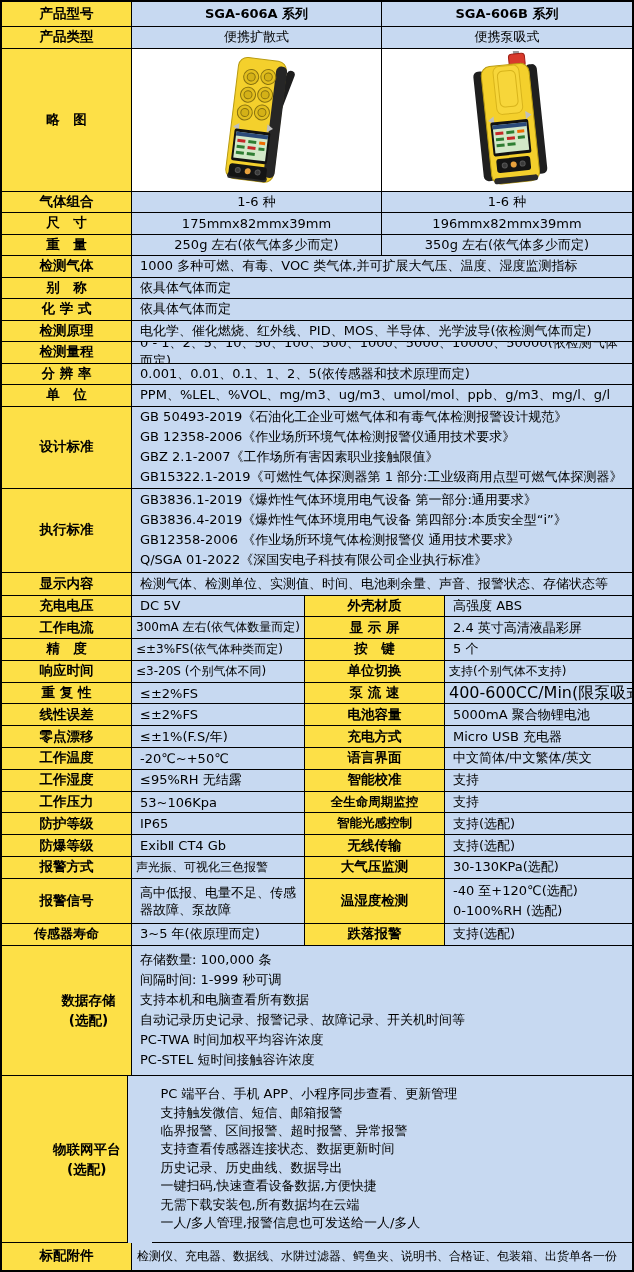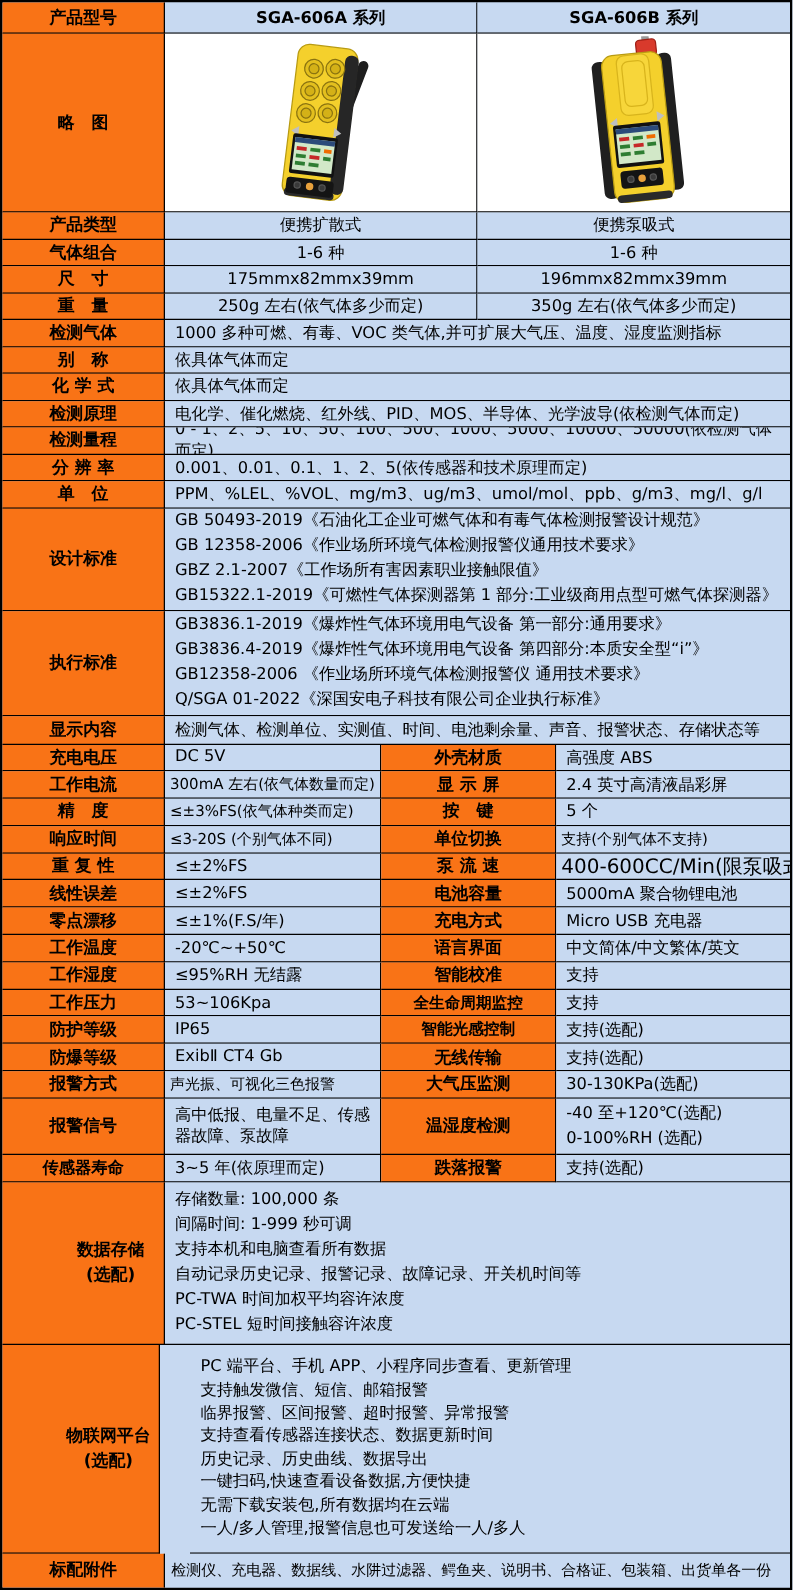--- a/index.html
+++ b/index.html
@@ -3,21 +3,21 @@
 <meta charset="utf-8">
 <style>
   html,body{margin:0;padding:0;background:#fff;}
   body{font-family:"DejaVu Sans","Liberation Sans",sans-serif;color:#000;}
   .t{width:634px;box-sizing:border-box;border:2px solid #000;background:#C7D9F1;}
   .row{display:flex;width:630px;}
   .cell{box-sizing:border-box;border-right:1px solid #000;border-bottom:1px solid #000;
         display:flex;align-items:center;overflow:hidden;}
   .cell:last-child{border-right:none;}
   .row:last-child .cell{border-bottom:none;}
-  .lbl{background:#f97316;justify-content:center;font-weight:bold;font-size:13.5px;text-align:right;}
+  .lbl{background:#fde047;justify-content:center;font-weight:bold;font-size:13.5px;text-align:right;}
   .val{background:#C7D9F1;font-size:13px;padding:0 8px;}
   .ctr{justify-content:center;text-align:center;padding:0 2px;}
   .bold{font-weight:bold;}
   .imgc{background:#fff;justify-content:center;padding:0;}
   .w-label{width:130px;}
   .w-half{width:250px;}
   .w-full{width:500px;}
   .w-v1{width:173px;}
   .w-l2{width:140px;}
   .w-v2{width:187px;}
@@ -38,20 +38,26 @@
 </style>
 </head>
 <body>
 
 <div class="t">
 
   <div class="row r-head">
     <div class="cell lbl w-label">产品型号</div>
     <div class="cell val ctr bold w-half">SGA-606A 系列</div>
     <div class="cell val ctr bold w-half">SGA-606B 系列</div>
+  </div>
+
+  <div class="row r-s">
+    <div class="cell lbl w-label">产品类型</div>
+    <div class="cell val ctr w-half">便携扩散式</div>
+    <div class="cell val ctr w-half">便携泵吸式</div>
   </div>
 
   <div class="row">
     <div class="cell lbl w-label r-sketch" style="height:143px;">略　图</div>
     <div class="cell imgc w-half" style="height:143px;">
       <svg width="150" height="138" viewBox="0 0 150 138">
         <g transform="rotate(7 75 69)">
           <rect x="99" y="16" width="8" height="100" rx="4" fill="#1e1e1e" transform="rotate(14 103 20)"></rect>
           <rect x="50" y="8" width="48" height="122" rx="9" fill="#F4D02C" stroke="#B89B12" stroke-width="1"></rect>
           <rect x="88" y="13" width="11" height="112" rx="5" fill="#262626"></rect>
@@ -115,26 +121,20 @@
           <rect x="62" y="92" width="8" height="3" fill="#2e7d32"></rect>
             <rect x="73" y="92" width="8" height="3" fill="#2e7d32"></rect>
           <rect x="60" y="107" width="34" height="14" rx="3" fill="#141414"></rect>
           <circle cx="68" cy="114" r="2.5" fill="#3a3a3a" stroke="#555"></circle>
           <circle cx="77" cy="114" r="3" fill="#E8A13C"></circle>
           <circle cx="86" cy="114" r="2.5" fill="#3a3a3a" stroke="#555"></circle>
         </g>
       </svg>
     </div>
   </div>
-
-  <div class="row r-s">
-    <div class="cell lbl w-label">产品类型</div>
-    <div class="cell val ctr w-half">便携扩散式</div>
-    <div class="cell val ctr w-half">便携泵吸式</div>
-  </div>
   <div class="row r-s">
     <div class="cell lbl w-label">气体组合</div>
     <div class="cell val ctr w-half">1-6 种</div>
     <div class="cell val ctr w-half">1-6 种</div>
   </div>
   <div class="row r-s">
     <div class="cell lbl w-label">尺　寸</div>
     <div class="cell val ctr w-half">175mmx82mmx39mm</div>
     <div class="cell val ctr w-half">196mmx82mmx39mm</div>
   </div>

